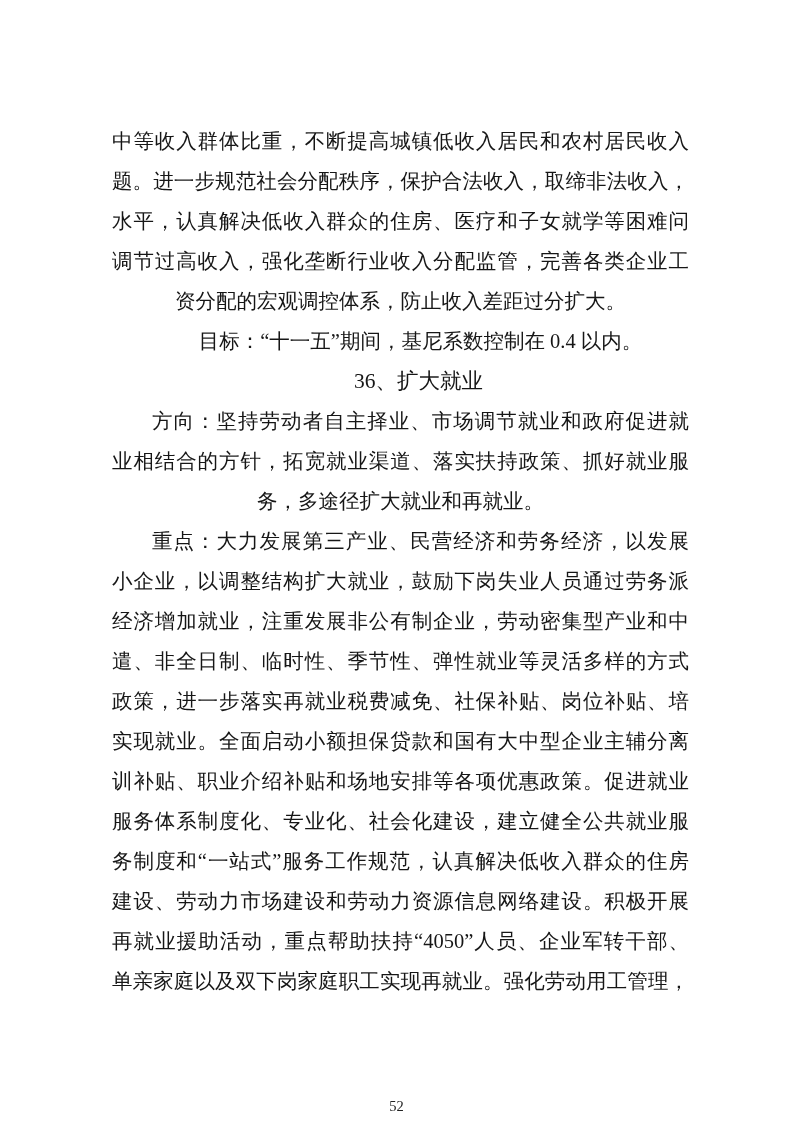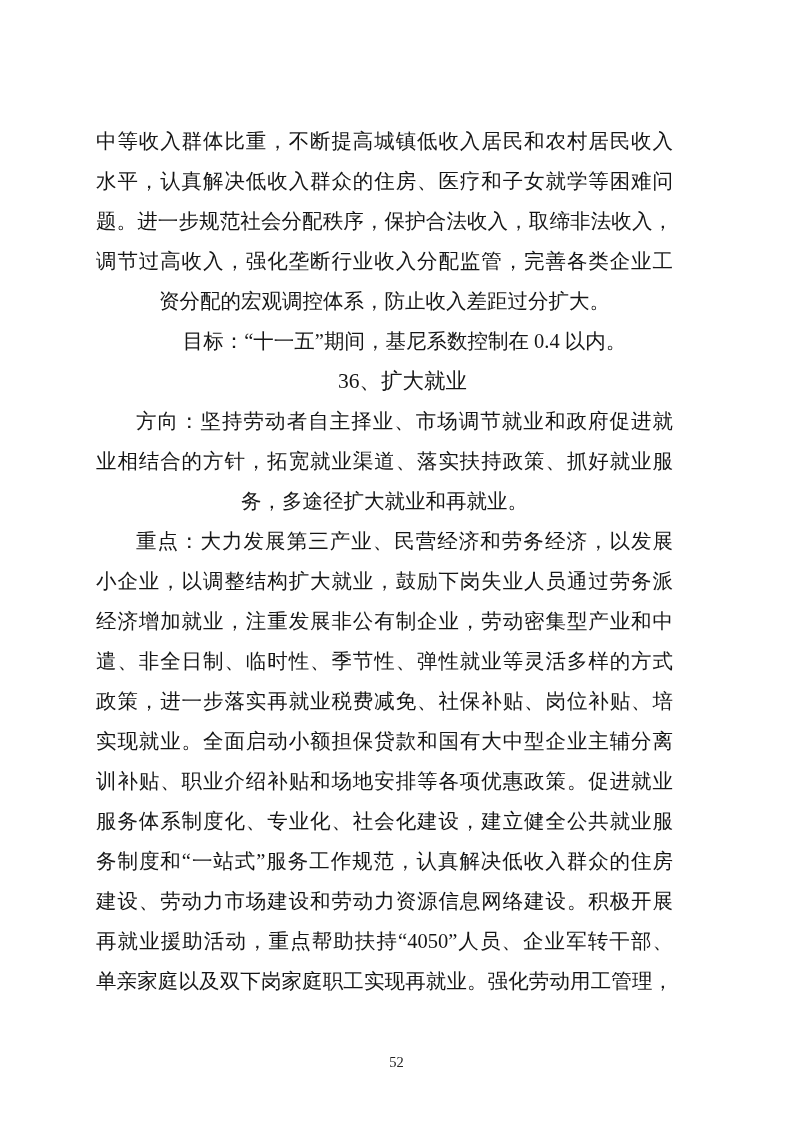--- a/index.html
+++ b/index.html
@@ -11,21 +11,21 @@
     position: relative;
     width: 793px;
     height: 1122px;
     background: #ffffff;
     overflow: hidden;
     font-family: "Liberation Serif", "DejaVu Serif", serif;
     color: #161616;
   }
   .content {
     position: absolute;
-    left: 96px;
+    left: 112px;
     top: 121px;
     width: 577px;
   }
   .line {
     font-size: 20.5px;
     line-height: 40px;
     height: 40px;
     white-space: normal;
     text-align: center;
   }
@@ -37,36 +37,36 @@
     padding-left: 40px;
   }
   .line.heading {
     font-weight: normal;
     font-size: 21.5px;
     padding-left: 36px;
   }
   .footer {
     position: absolute;
     left: 0;
-    top: 1052px;
+    top: 1096px;
     width: 100%;
     text-align: center;
     font-size: 14.5px;
     line-height: 20px;
     color: #222222;
   }
 </style>
 </head>
 <body>
 
 <div class="page">
   <div class="content">
     <div class="line justify">中等收入群体比重，不断提高城镇低收入居民和农村居民收入</div>
+    <div class="line justify">题。进一步规范社会分配秩序，保护合法收入，取缔非法收入，</div>
     <div class="line justify">水平，认真解决低收入群众的住房、医疗和子女就学等困难问</div>
-    <div class="line justify">题。进一步规范社会分配秩序，保护合法收入，取缔非法收入，</div>
     <div class="line justify">调节过高收入，强化垄断行业收入分配监管，完善各类企业工</div>
     <div class="line">资分配的宏观调控体系，防止收入差距过分扩大。</div>
     <div class="line indent">目标：“十一五”期间，基尼系数控制在 0.4 以内。</div>
     <div class="line heading">36、扩大就业</div>
     <div class="line justify indent">方向：坚持劳动者自主择业、市场调节就业和政府促进就</div>
     <div class="line justify">业相结合的方针，拓宽就业渠道、落实扶持政策、抓好就业服</div>
     <div class="line">务，多途径扩大就业和再就业。</div>
     <div class="line justify indent">重点：大力发展第三产业、民营经济和劳务经济，以发展</div>
     <div class="line justify">小企业，以调整结构扩大就业，鼓励下岗失业人员通过劳务派</div>
     <div class="line justify">经济增加就业，注重发展非公有制企业，劳动密集型产业和中</div>

